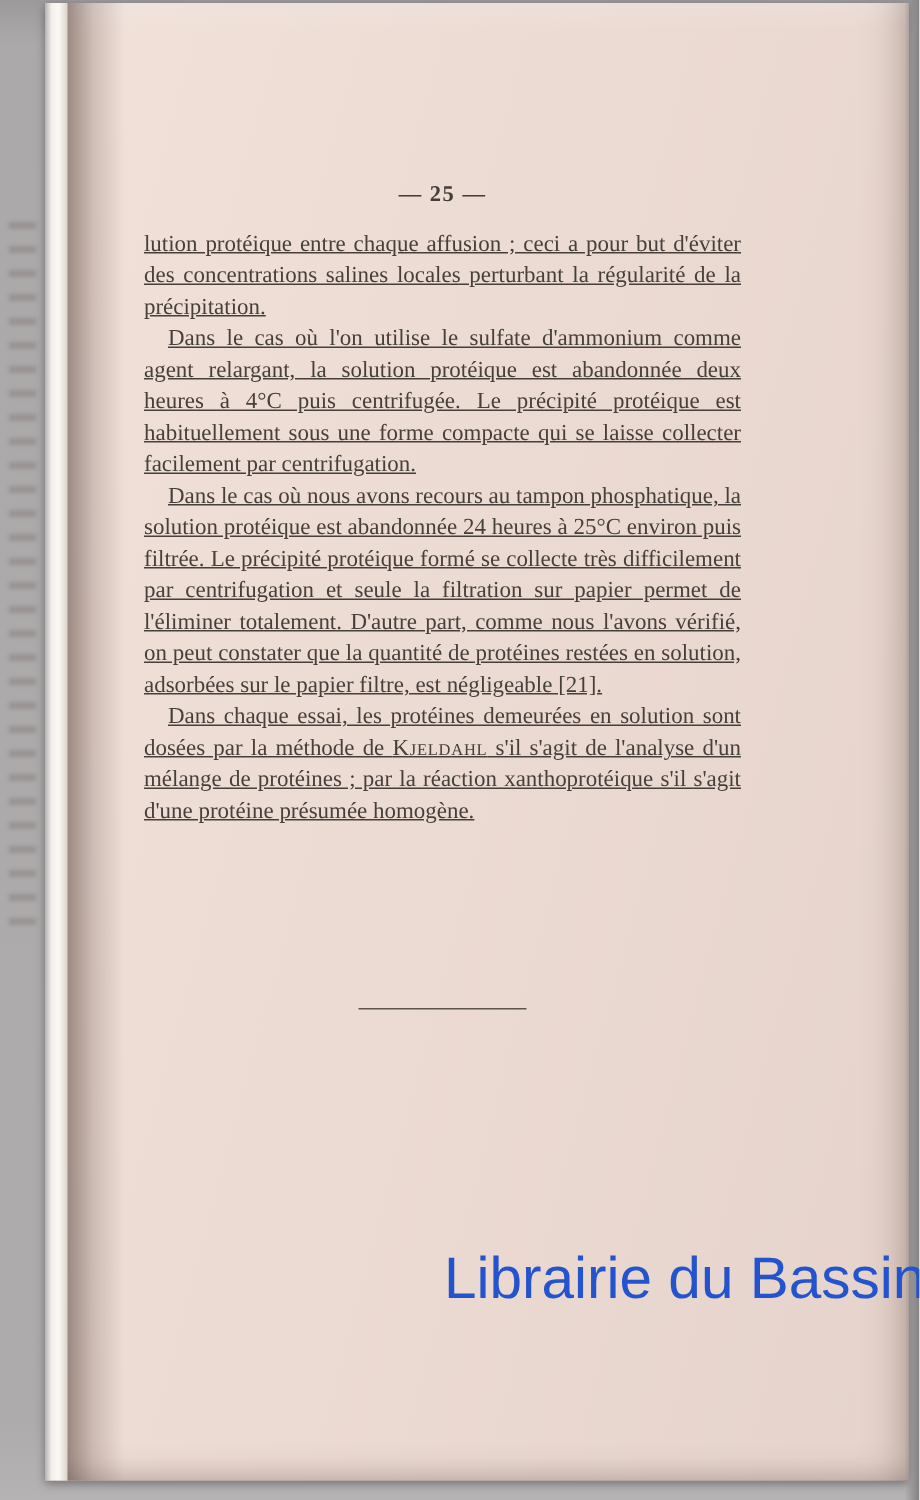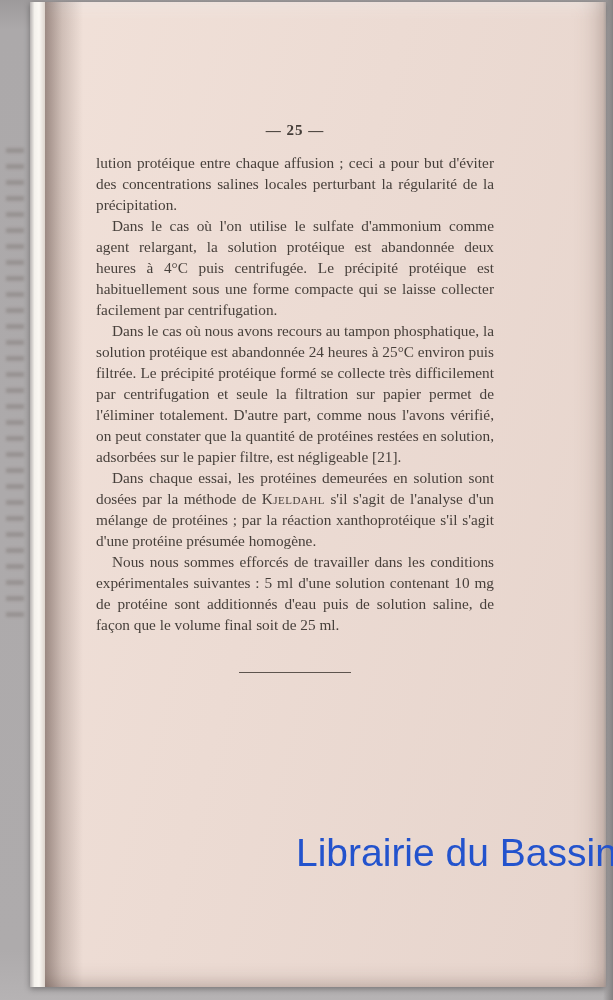--- a/index.html
+++ b/index.html
@@ -46,21 +46,21 @@
     position:absolute;left:66px;top:120px;width:398px;z-index:6;
     text-align:center;
     font-size:15px;font-weight:bold;color:#443d38;
     letter-spacing:1px;
   }
   .text-block{
     position:absolute;left:66px;top:150px;width:398px;z-index:6;
     font-size:15.3px;line-height:21px;color:#463f3a;
     text-align:justify;
   }
-  .para{margin:0;text-indent:16px;}
+  .para{margin:0;text-indent:16px;text-decoration:underline;}
   .para.first{text-indent:0;}
   .smallcaps{font-variant:small-caps;letter-spacing:.5px;}
   .end-rule{
     position:absolute;left:209px;top:670px;width:112px;height:1px;z-index:6;
     background:#5d544e;
   }
   .watermark{
     position:absolute;left:266px;top:829px;z-index:7;
     font-family:"Liberation Sans", sans-serif;
     font-size:39px;font-weight:400;
@@ -75,21 +75,20 @@
 
   <div class="page">
 
     <div class="page-number">— 25 —</div>
 
     <div class="text-block">
       <p class="para first">lution protéique entre chaque affusion ; ceci a pour but d'éviter des concentrations salines locales perturbant la régularité de la précipitation.</p>
       <p class="para">Dans le cas où l'on utilise le sulfate d'ammonium comme agent relargant, la solution protéique est abandonnée deux heures à 4°C puis centrifugée. Le précipité protéique est habituellement sous une forme compacte qui se laisse collecter facilement par centrifugation.</p>
       <p class="para">Dans le cas où nous avons recours au tampon phosphatique, la solution protéique est abandonnée 24 heures à 25°C environ puis filtrée. Le précipité protéique formé se collecte très difficilement par centrifugation et seule la filtration sur papier permet de l'éliminer totalement. D'autre part, comme nous l'avons vérifié, on peut constater que la quantité de protéines restées en solution, adsorbées sur le papier filtre, est négligeable [21].</p>
       <p class="para"><span>Dans chaque essai, les protéines demeurées en solution sont dosées par la méthode de </span><span class="smallcaps">Kjeldahl</span><span> s'il s'agit de l'analyse d'un mélange de protéines ; par la réaction xanthoprotéique s'il s'agit d'une protéine présumée homogène.</span></p>
-      <p class="para">Nous nous sommes efforcés de travailler dans les conditions expérimentales suivantes : 5 ml d'une solution contenant 10 mg de protéine sont additionnés d'eau puis de solution saline, de façon que le volume final soit de 25 ml.</p>
     </div>
 
     <div class="end-rule"></div>
 
     <div class="watermark" style="color: rgb(35, 83, 205);">Librairie du Bassin</div>
 
   </div>
 
   <div class="page-edge"></div>
   <div class="gutter-shadow"></div>

